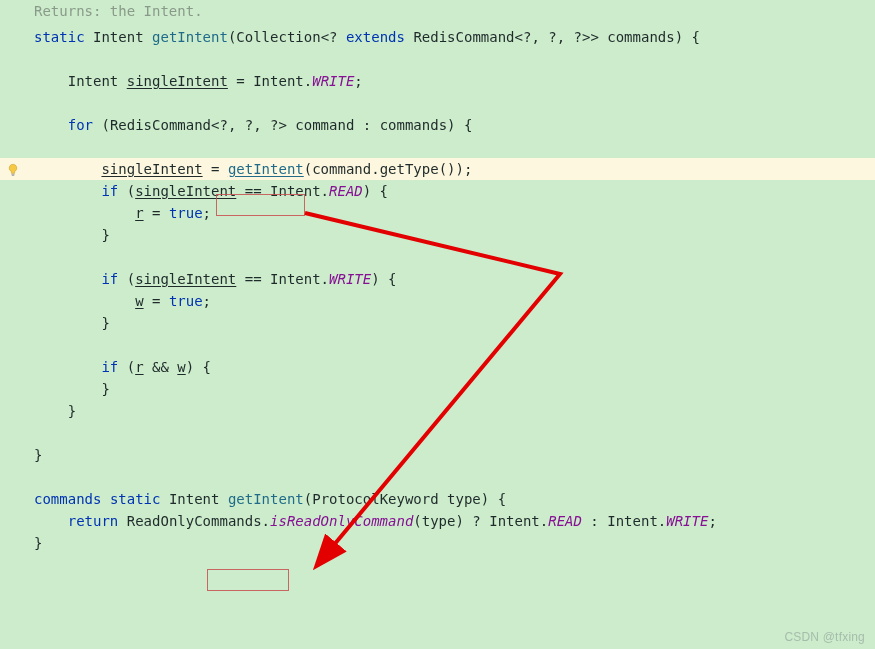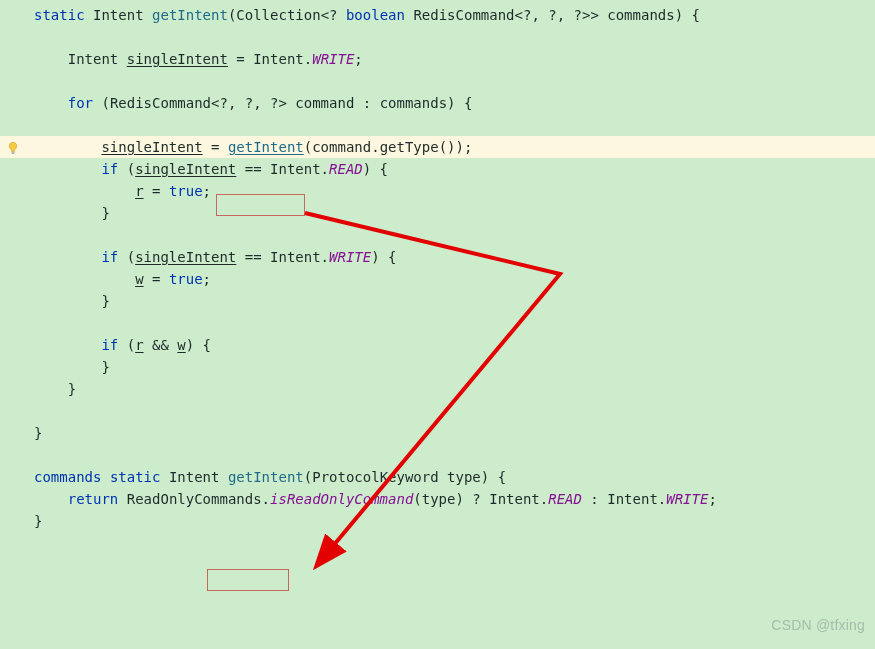--- a/index.html
+++ b/index.html
@@ -53,43 +53,47 @@
   .bulb {
     position:absolute; left:6px; top:3px; width:14px; height:14px;
   }
   .redbox {
     position:absolute;
     border:1px solid var(--box-red);
     opacity:.85;
     pointer-events:none;
   }
   .watermark {
-    position:absolute; right:10px; bottom:16px;
+    position:absolute; right:10px; bottom:5px;
     font-family: Arial, Helvetica, sans-serif;
-    font-size:14px;
+    font-size:12px;
     color: rgba(120,130,130,.45);
     letter-spacing:.2px;
     pointer-events:none;
   }
   svg.annotation {
     position:absolute; left:0; top:0; width:875px; height:649px;
     pointer-events:none;
   }
 </style>
 </head>
 <body>
 
 <div class="editor">
 
+  <div class="line">
+    <div class="gutter"></div>
+    <div class="code"><span class="muted">Returns: the Intent.</span></div>
+  </div>
 
   <div style="height:4px"></div>
 
   <div class="line">
     <div class="gutter"></div>
-    <div class="code"><span class="kw">static</span> <span>Intent</span> <span class="mtd">getIntent</span>(<span>Collection</span>&lt;? <span class="kw">boolean</span> <span>RedisCommand</span>&lt;?, ?, ?&gt;&gt; <span>commands</span>) {</div>
+    <div class="code"><span class="kw">static</span> <span>Intent</span> <span class="mtd">getIntent</span>(<span>Collection</span>&lt;? <span class="kw">extends</span> <span>RedisCommand</span>&lt;?, ?, ?&gt;&gt; <span>commands</span>) {</div>
   </div>
 
   <div class="line">
       <div class="gutter"></div>
       <div class="code"></div>
     </div>
 
   <div class="line">
     <div class="gutter"></div>
     <div class="code">    <span>Intent</span> <span class="und">singleIntent</span><span> = </span><span>Intent</span>.<span class="fi">WRITE</span><span>;</span></div>

